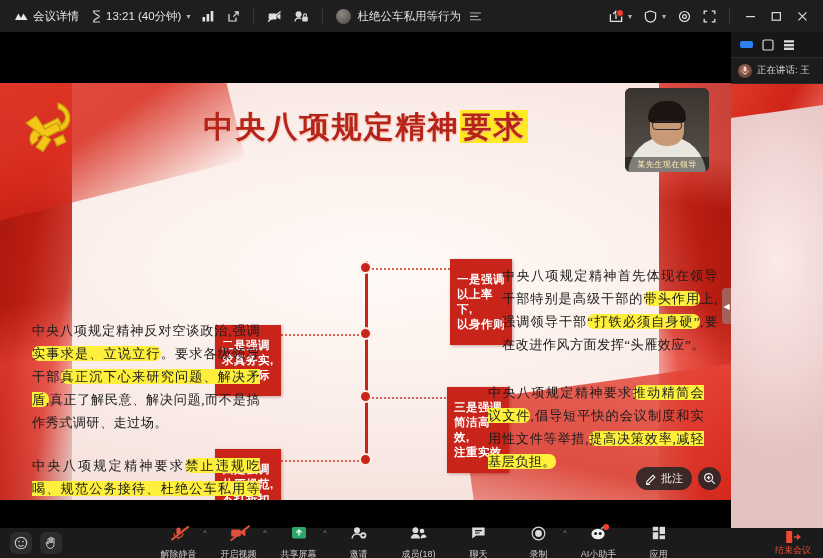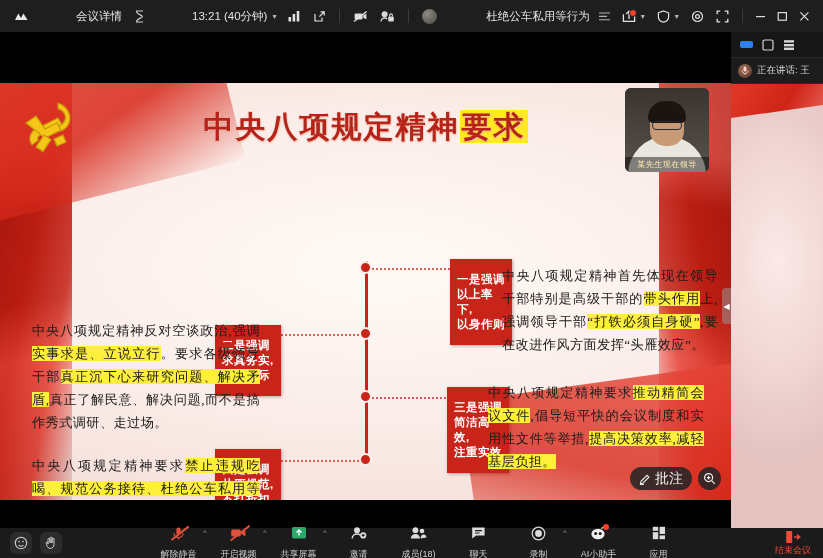--- a/index.html
+++ b/index.html
@@ -10,21 +10,21 @@
   }
   #app { position: relative; width: 823px; height: 558px; background: #121212; }
 
   
   .topbar {
     position: absolute; left: 0; top: 0; width: 823px; height: 32px;
     background: #1e1e1e; display: flex; align-items: center;
     padding: 0 8px; color: #d6d6d6; font-size: 11px;
   }
   .tb-item { display: flex; align-items: center; gap: 4px; padding: 0 6px; height: 24px; border-radius: 4px; cursor: default; }
-  .tb-label { font-size: 11.5px; color: #e2e2e2; white-space: nowrap; margin-left: 43px; }
+  .tb-label { font-size: 11.5px; color: #e2e2e2; white-space: nowrap; }
   .tb-sep { width: 1px; height: 14px; background: #3b3b3b; margin: 0 7px; }
   .ico { display: inline-flex; align-items: center; justify-content: center; }
   .ico svg { display: block; }
   .caret { font-size: 8px; color: #b5b5b5; margin-left: 1px; }
   .spacer { flex: 1; }
   .share-dot { position: relative; }
   .share-dot::after {
     content: ""; position: absolute; right: -1px; top: -1px;
     width: 6px; height: 6px; border-radius: 50%; background: #f5402c;
     border: 1px solid #1e1e1e;
@@ -101,21 +101,21 @@
     padding: 13px 7px; letter-spacing: .5px;
     box-shadow: 1px 1px 3px rgba(100,10,5,.35);
   }
 
   .para {
     position: absolute;
     font-family: "Liberation Serif", "DejaVu Serif", serif;
     font-size: 13.2px; line-height: 23px; color: #1b1b1b;
     text-align: justify; letter-spacing: .4px;
   }
-  .para .hl { background: #ffef3d; }
+  .para .hl { background: #ffef3d; border-radius: 7px; }
 
   .video-tile {
     position: absolute; right: 22px; top: 5px; width: 84px; height: 84px;
     border-radius: 6px; overflow: hidden; background: #2a2622;
   }
   .vt-bg { position: absolute; inset: 0; background: linear-gradient(180deg,#3a3430 0%, #5a524b 100%); }
   .vt-body {
     position: absolute; left: 50%; bottom: -10px; transform: translateX(-50%);
     width: 78px; height: 46px; border-radius: 40px 40px 0 0; background: #e9e6e0;
   }
@@ -136,21 +136,21 @@
     background: rgba(0,0,0,.45); color: #ffe9b0; font-size: 8px;
     display: flex; align-items: center; justify-content: center; letter-spacing: .5px;
   }
 
   .annot-bar {
     position: absolute; right: 10px; bottom: 10px; display: flex; gap: 6px; align-items: center;
   }
   .annot-btn {
     height: 23px; display: flex; align-items: center; gap: 4px;
     padding: 0 9px; border-radius: 12px; background: rgba(38,38,38,.88);
-    color: #efefef; font-size: 14px; cursor: pointer;
+    color: #efefef; font-size: 11px; cursor: pointer;
   }
   .annot-round {
     width: 23px; height: 23px; border-radius: 50%; background: rgba(38,38,38,.88);
     display: flex; align-items: center; justify-content: center; color: #efefef; cursor: pointer;
   }
   .collapse-handle {
     position: absolute; right: 0; top: 205px; width: 9px; height: 36px;
     background: rgba(150,150,150,.55); border-radius: 4px 0 0 4px;
     display: flex; align-items: center; justify-content: center;
     color: #fff; font-size: 8px; cursor: pointer;

